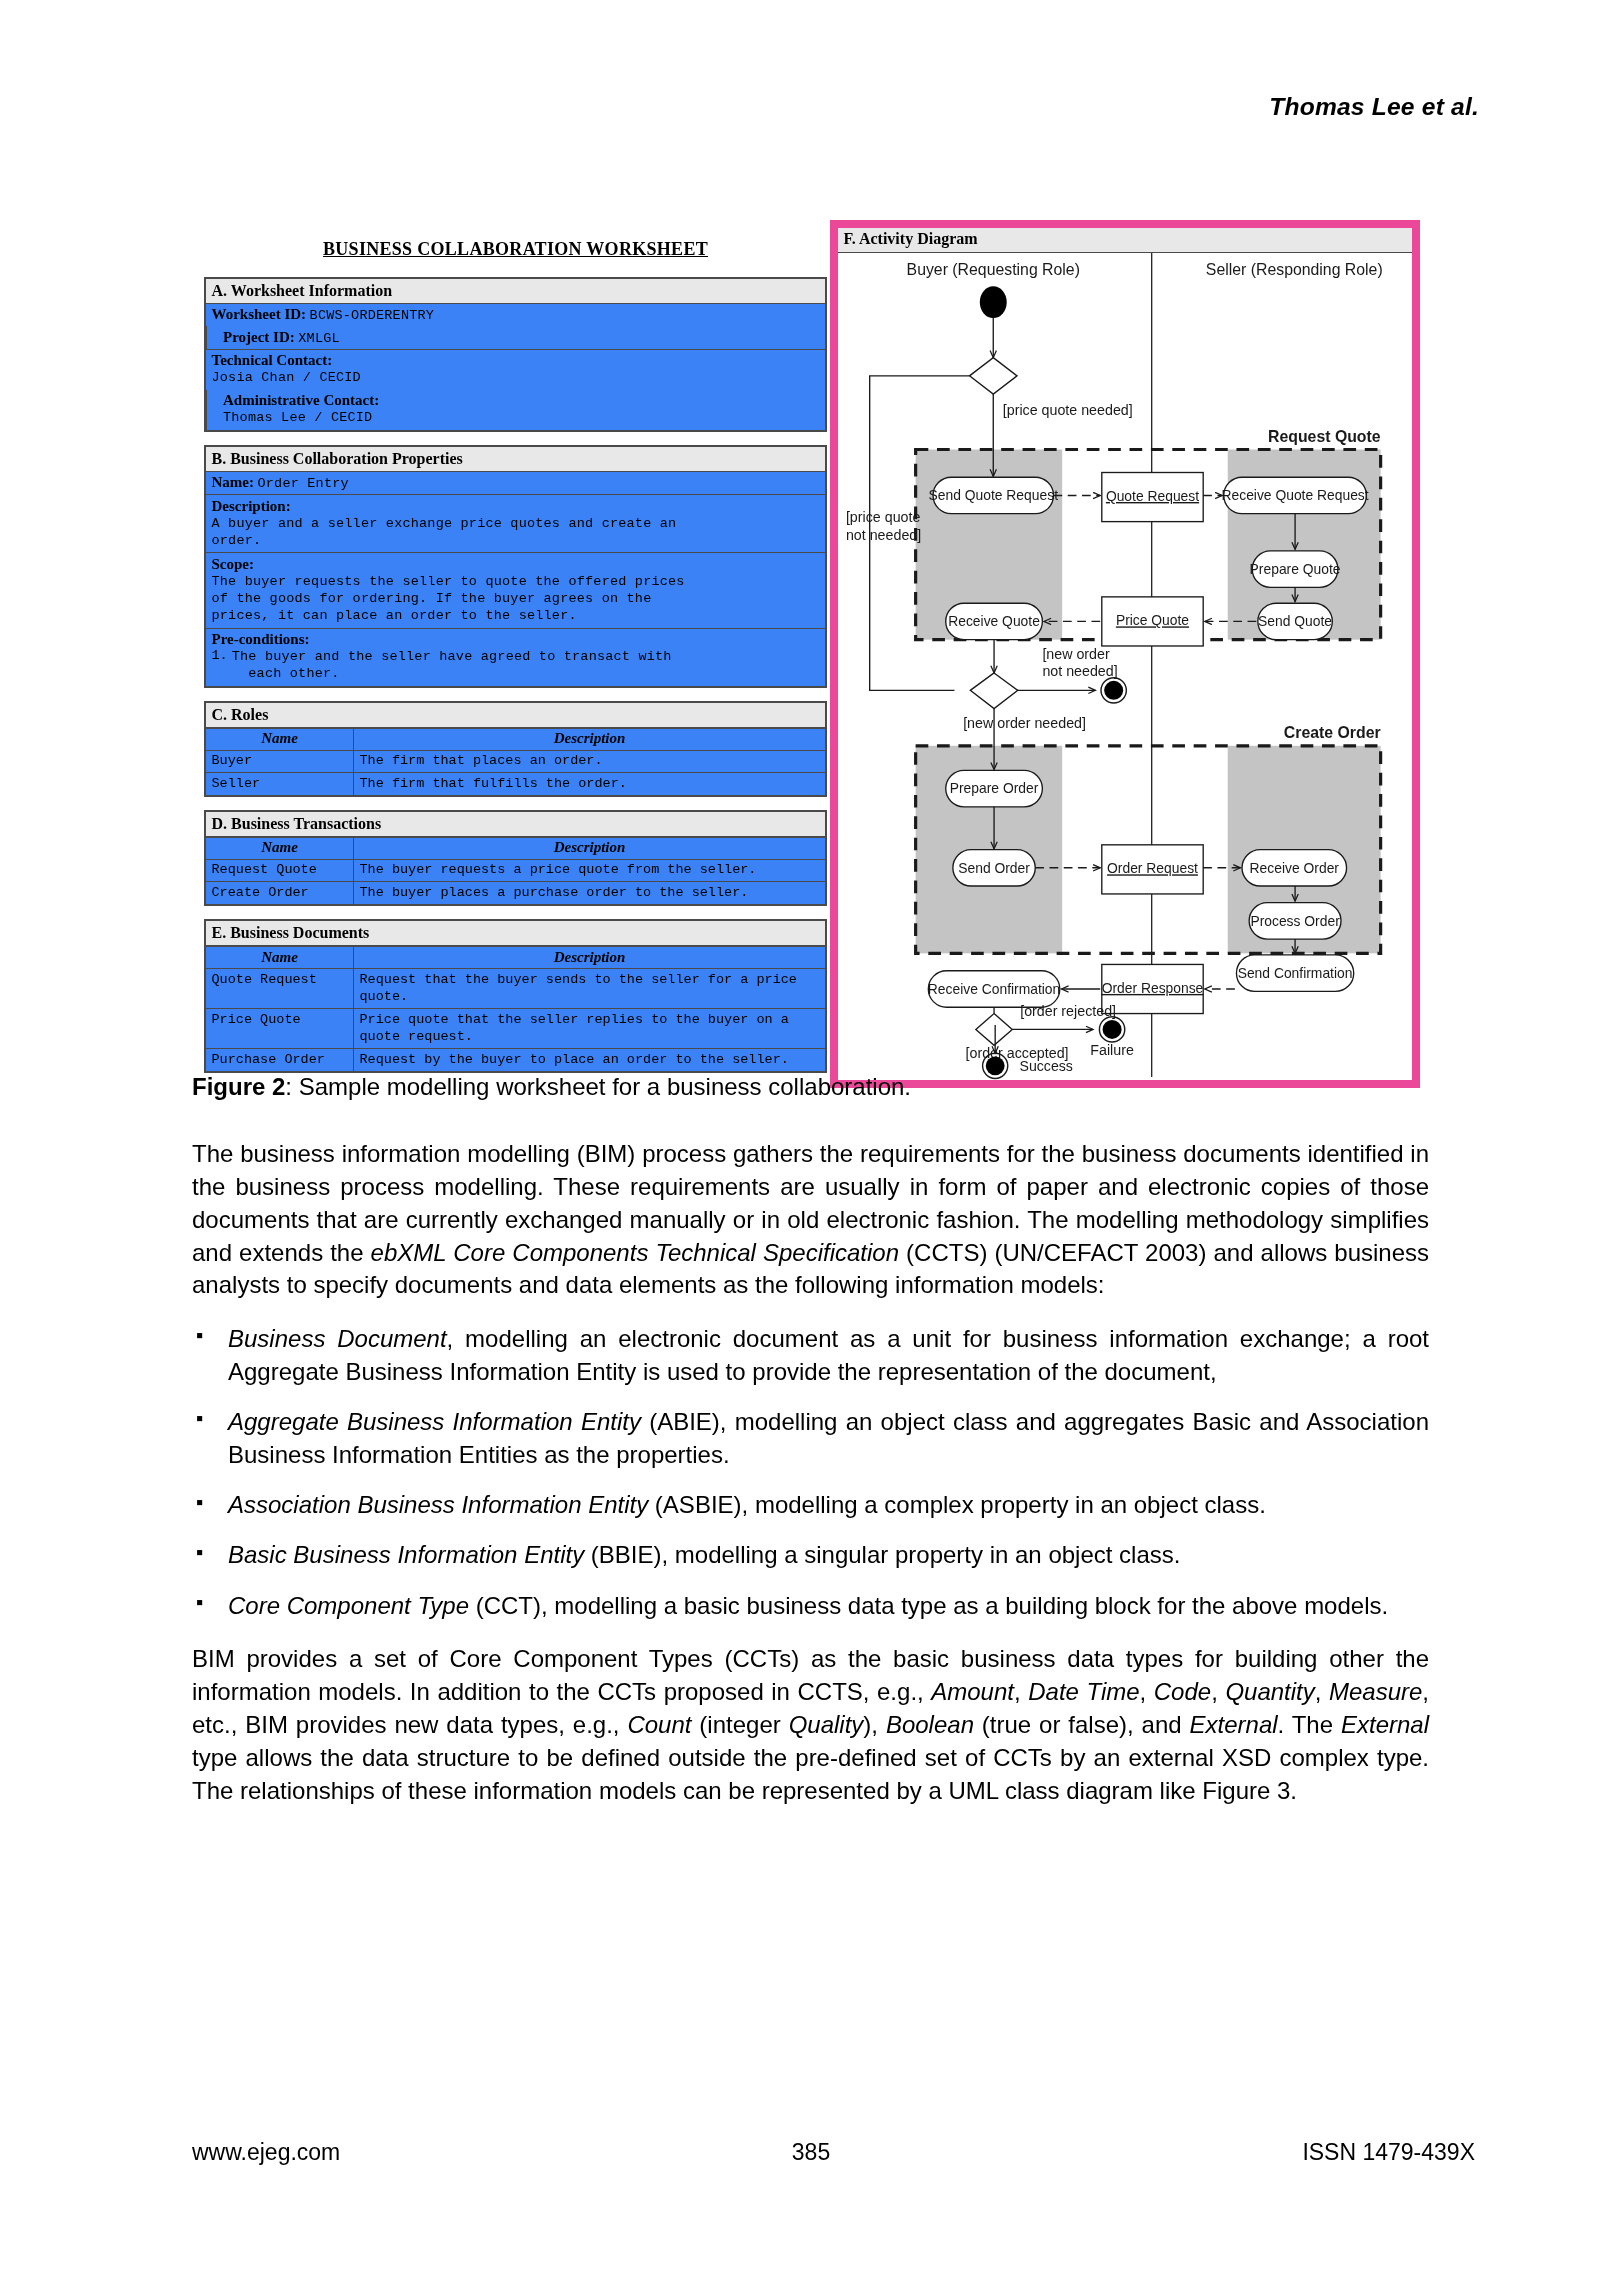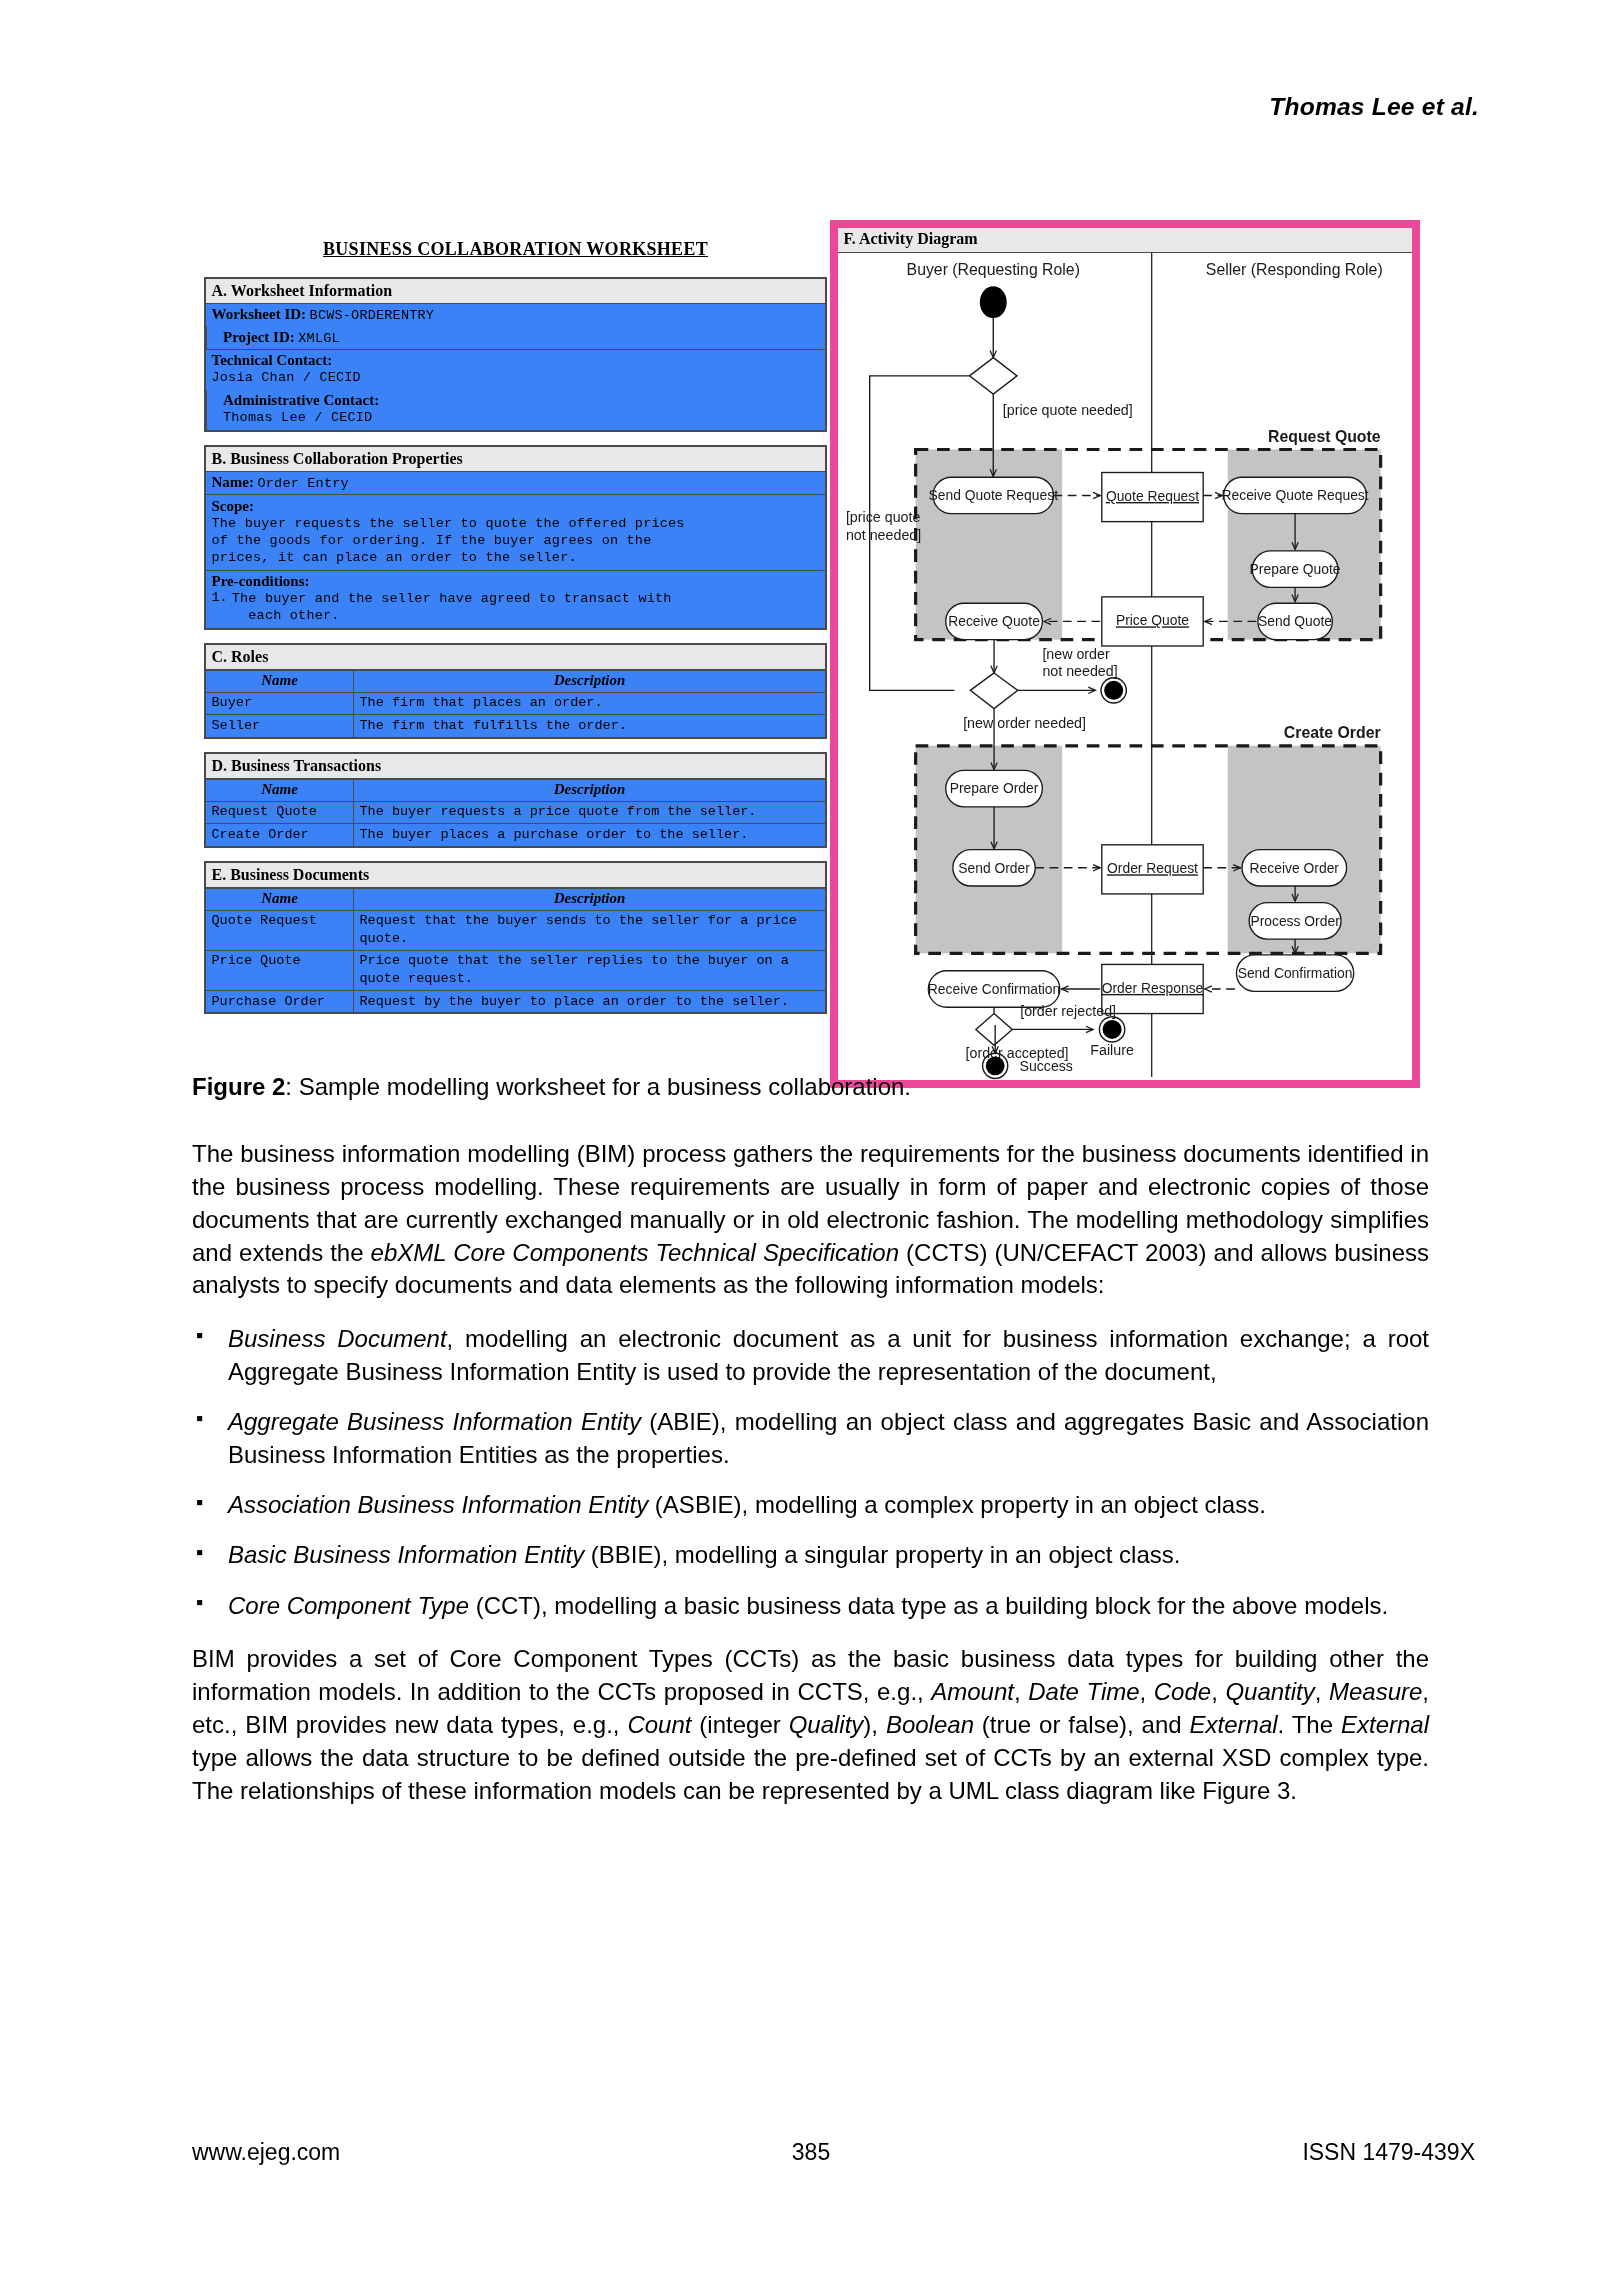--- a/index.html
+++ b/index.html
@@ -158,20 +158,27 @@
       <div class="wsblock">
         <div class="hdr">B. Business Collaboration Properties</div>
         <div class="wsrow">
           <div class="wscell">
             <span class="lab">Name:</span>
             <span class="inline-mono">Order Entry</span>
           </div>
         </div>
         <div class="wsrow">
           <div class="wscell">
+            <div class="lab">Description:</div>
+            <div class="mono">A buyer and a seller exchange price quotes and create an
+order.</div>
+          </div>
+        </div>
+        <div class="wsrow">
+          <div class="wscell">
             <div class="lab">Scope:</div>
             <div class="mono">The buyer requests the seller to quote the offered prices
 of the goods for ordering. If the buyer agrees on the
 prices, it can place an order to the seller.</div>
           </div>
         </div>
         <div class="wsrow">
           <div class="wscell">
             <div class="lab">Pre-conditions:</div>
             <div class="precond">

